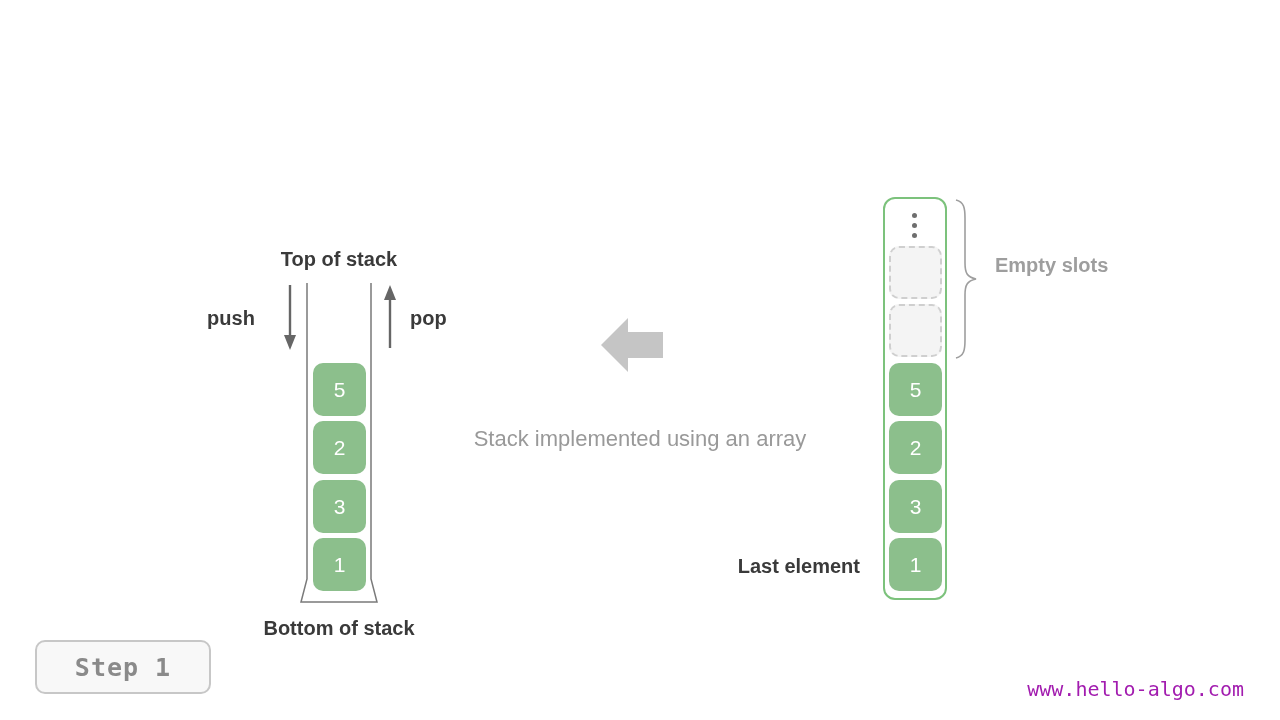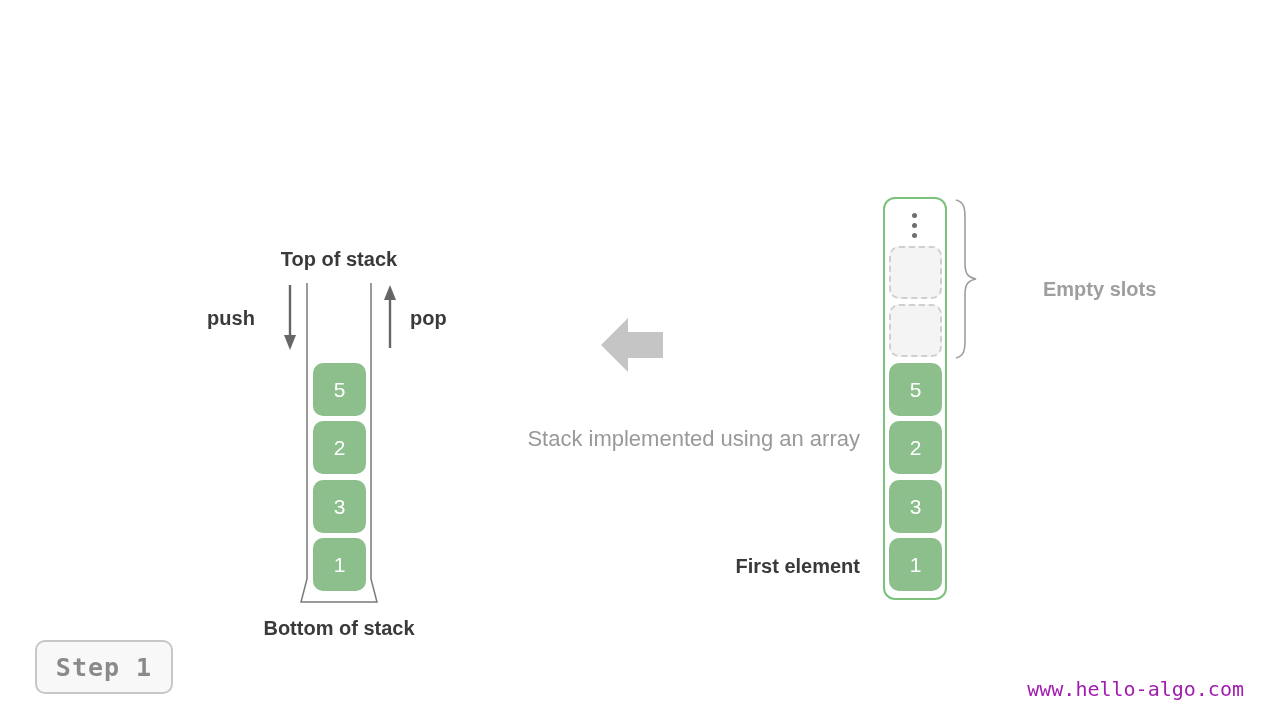--- a/index.html
+++ b/index.html
@@ -9,41 +9,41 @@
     font-family:"Liberation Sans", sans-serif; overflow:hidden;
   }
   .abs { position:absolute; }
   .lbl-bold {
     font-size:20px; font-weight:bold; color:#3a3a3a; line-height:26px;
   }
   .lbl-gray-bold {
     font-size:20px; font-weight:bold; color:#9e9e9e; line-height:26px;
   }
   .caption {
-    font-size:22px; color:#999999; line-height:28px; text-align:right;
+    font-size:22px; color:#999999; line-height:28px; text-align:center;
   }
   .cell {
     position:absolute; width:53px; height:53px; border-radius:10px;
     background:#8CBF8C; color:#ffffff; font-size:21px;
     display:flex; align-items:center; justify-content:center;
   }
   .slot {
     position:absolute; width:53px; height:53px; border-radius:10px;
     border:2px dashed #cfcfcf; background:#f4f4f4;
   }
   .array-container {
     position:absolute; left:883px; top:197px; width:64px; height:403px;
     border:2px solid #7CC27C; border-radius:12px; background:#ffffff;
   }
   .dot {
     position:absolute; width:5px; height:5px; border-radius:50%;
     background:#6e6e6e; left:27px;
   }
   .step-badge {
-    position:absolute; left:35px; top:640px; width:138px; height:54px;
+    position:absolute; left:35px; top:640px; width:176px; height:54px;
     border:2px solid #c7c7c7; border-radius:10px; background:#f8f8f8;
     display:flex; align-items:center; justify-content:center;
     font-family:"DejaVu Sans Mono", monospace; font-weight:bold;
     font-size:25px; color:#8a8a8a; letter-spacing:1px;
   }
   .watermark {
     position:absolute; right:36px; top:677px;
     font-family:"DejaVu Sans Mono", monospace;
     font-size:20px; color:#a21caf;
   }
@@ -94,20 +94,20 @@
 
     <div class="cell" style="left:4px; top:164px;">5</div>
     <div class="cell" style="left:4px; top:222px;">2</div>
     <div class="cell" style="left:4px; top:281px;">3</div>
     <div class="cell" style="left:4px; top:339px;">1</div>
   </div>
 
   <svg class="abs" style="left:952px; top:199px;" width="26" height="160" viewBox="0 0 26 160">
     <path d="M4 1 C12 3 13 9 13 19 L13 64 C13 74 15 78 24 80 C15 82 13 86 13 96 L13 141 C13 151 12 157 4 159" fill="none" stroke="#9e9e9e" stroke-width="1.6"></path>
   </svg>
-  <div class="abs lbl-gray-bold" style="left:995px; top:276px;margin-left:48px;">Empty slots</div>
+  <div class="abs lbl-gray-bold" style="left:995px; top:252px;">Empty slots</div>
 
-  <div class="abs lbl-bold" style="left:640px; top:553px; width:220px; text-align:right;">First element</div>
+  <div class="abs lbl-bold" style="left:640px; top:553px; width:220px; text-align:right;">Last element</div>
 
   <div class="step-badge">Step 1</div>
   <div class="watermark">www.hello-algo.com</div>
 
 </div>
 
 </body></html>

